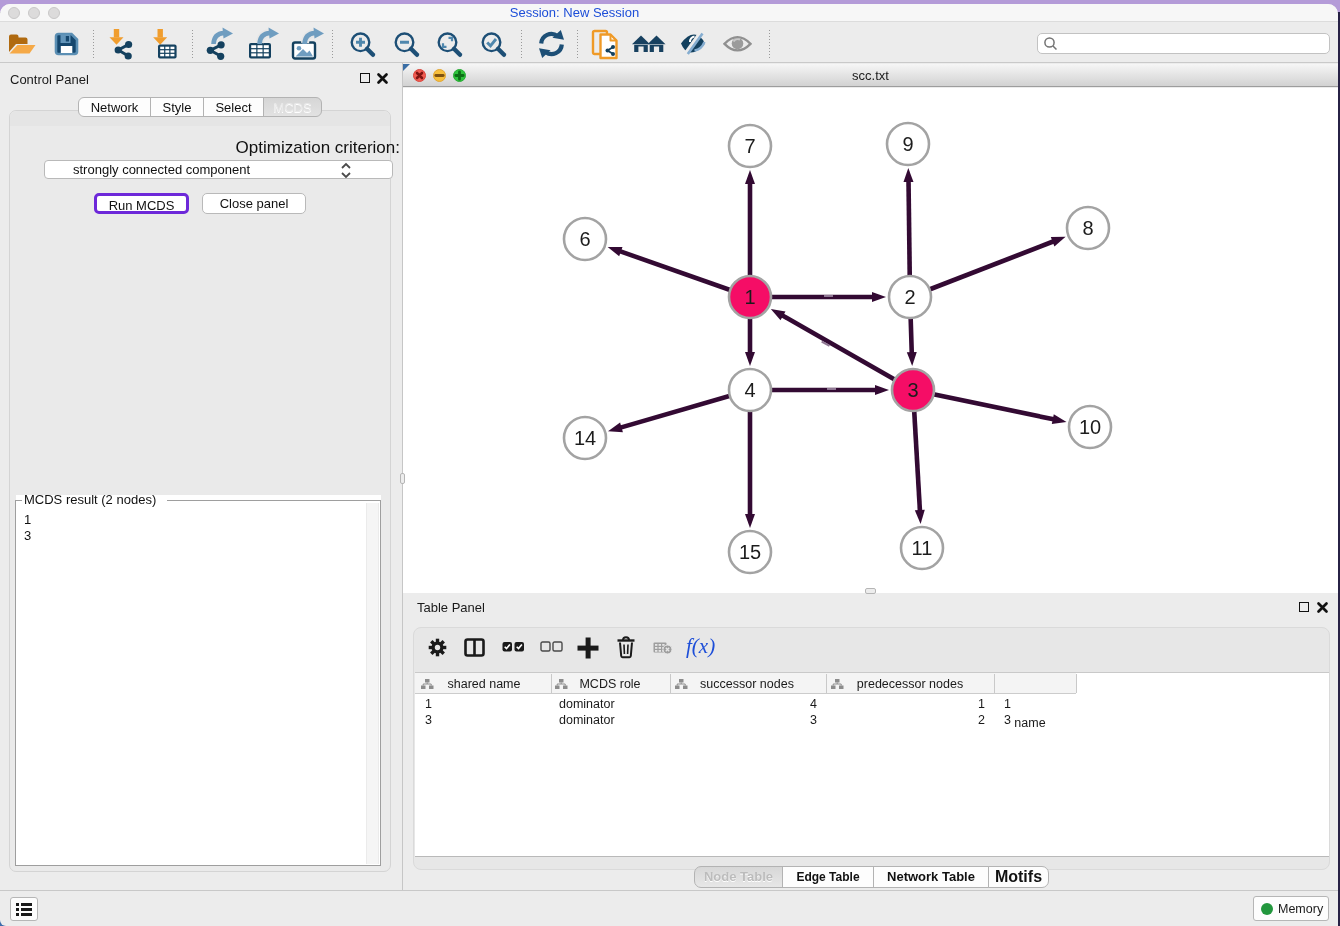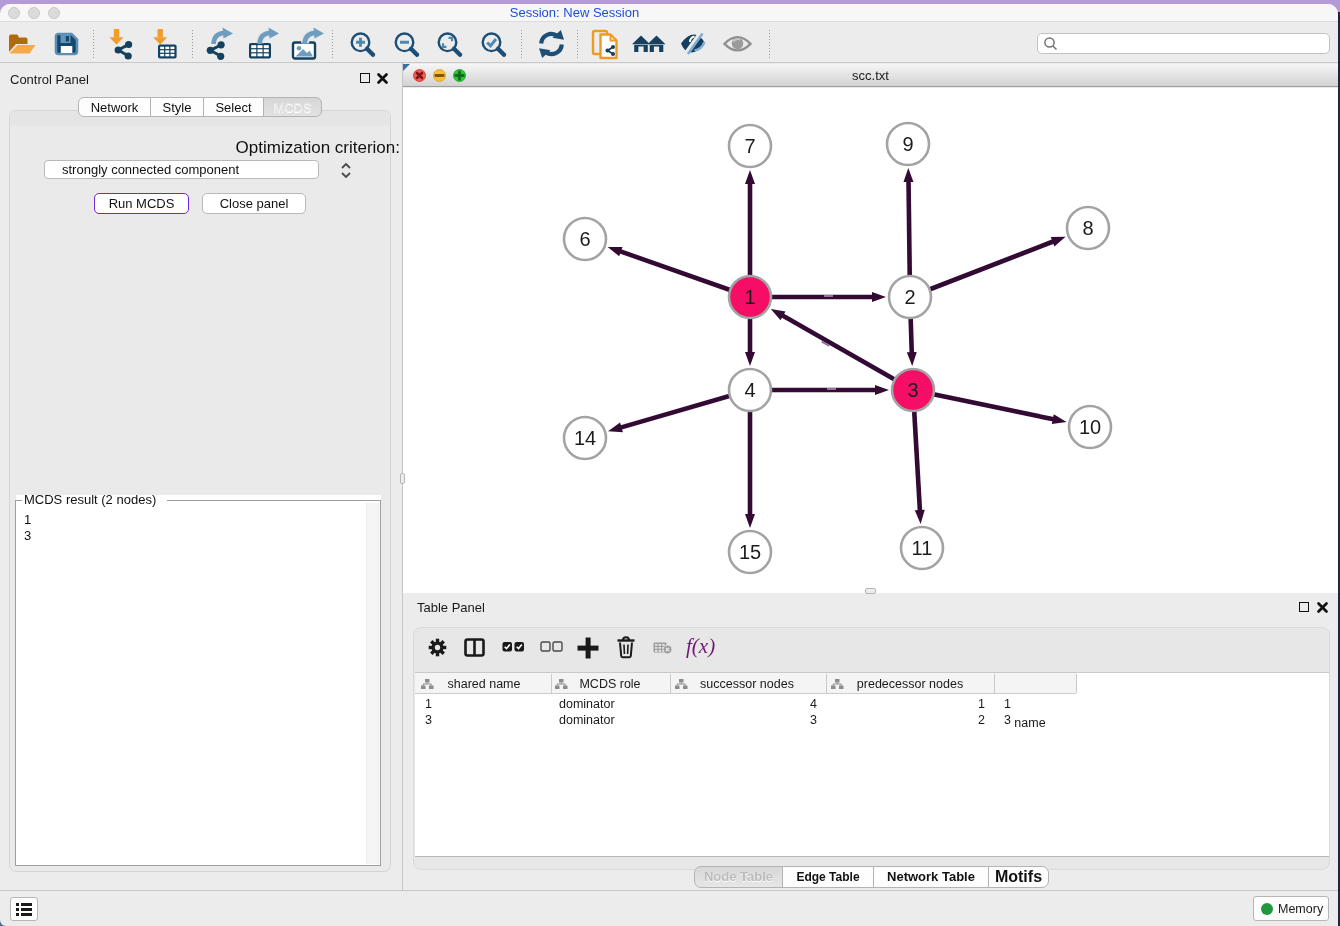--- a/index.html
+++ b/index.html
@@ -157,25 +157,25 @@
 <svg style="position:absolute;left:376px;top:68px" width="13" height="13">
       <path d="M2.5,2.5 L10.5,10.5 M10.5,2.5 L2.5,10.5" stroke="#111" stroke-width="2.7" stroke-linecap="round"></path>
     </svg>
 <div style="position:absolute;left:9px;top:106px;width:382px;height:762px;background:#eaeaea;border:1px solid #d4d4d4;border-radius:7px"></div>
 <div style="position:absolute;left:10px;top:107px;width:380px;height:15px;background:#e5e5e5;border-radius:7px 7px 0 0"></div>
 <div style="position:absolute;left:78px;top:93px;width:73px;height:20px;background:#fdfdfd;color:#111;border:1px solid #b3b3b3;border-radius:6px 0 0 6px;font-size:13px;text-align:center;line-height:19px">Network</div>
 <div style="position:absolute;left:150px;top:93px;width:54px;height:20px;background:#fdfdfd;color:#111;border:1px solid #b3b3b3;border-radius:0;font-size:13px;text-align:center;line-height:19px">Style</div>
 <div style="position:absolute;left:203px;top:93px;width:61px;height:20px;background:#fdfdfd;color:#111;border:1px solid #b3b3b3;border-radius:0;font-size:13px;text-align:center;line-height:19px">Select</div>
 <div style="position:absolute;left:263px;top:93px;width:59px;height:20px;background:linear-gradient(#d6d6d6,#e2e2e2);color:#e8e8e8;text-shadow:0 1px 0 #fff;border:1px solid #b3b3b3;border-radius:0 6px 6px 0;font-size:13px;text-align:center;line-height:19px">MCDS</div>
 <div style="position:absolute;left:0;top:134px;width:400px;text-align:right;font-size:17px;color:#111">Optimization criterion:</div>
-<div style="position:absolute;left:44px;top:156px;width:275px;height:19px;background:#fff;border:1px solid #b9b9b9;border-radius:4px;font-size:13px;color:#111;line-height:17px;padding-left:17px">strongly connected component</div>
+<div style="position:absolute;left:44px;top:156px;width:349px;height:19px;background:#fff;border:1px solid #b9b9b9;border-radius:4px;font-size:13px;color:#111;line-height:17px;padding-left:28px">strongly connected component</div>
 <svg style="position:absolute;left:339px;top:158px" width="14" height="17">
       <path d="M3,6 L7,2 L11,6 M3,11 L7,15 L11,11" fill="none" stroke="#4a4a4a" stroke-width="1.8"></path>
     </svg>
-<div style="position:absolute;left:94px;top:189px;width:95px;height:21px;background:#fff;border:1px solid #6d28d9;border-radius:5px;font-size:13px;color:#111;text-align:center;line-height:19px">Run MCDS</div>
+<div style="position:absolute;left:94px;top:189px;width:95px;height:21px;background:#fff;border:3px solid #6d28d9;border-radius:5px;font-size:13px;color:#111;text-align:center;line-height:19px">Run MCDS</div>
 <div style="position:absolute;left:202px;top:189px;width:104px;height:21px;background:#fff;border:1px solid #b9b9b9;border-radius:5px;font-size:13px;color:#111;text-align:center;line-height:19px">Close panel</div>
 <div style="position:absolute;left:16px;top:491px;width:365px;height:371px;background:#fff"></div>
 <div style="position:absolute;left:366px;top:499px;width:13px;height:361px;background:#f5f5f5;border-left:1px solid #ebebeb;border-right:1px solid #ebebeb"></div>
 <div style="position:absolute;left:15px;top:496px;width:1px;height:366px;background:#9e9e9e"></div>
 <div style="position:absolute;left:380px;top:496px;width:1px;height:366px;background:#9e9e9e"></div>
 <div style="position:absolute;left:15px;top:861px;width:366px;height:1px;background:#9e9e9e"></div>
 <div style="position:absolute;left:15px;top:496px;width:7px;height:1px;background:#9e9e9e"></div>
 <div style="position:absolute;left:167px;top:496px;width:214px;height:1px;background:#9e9e9e"></div>
 <div style="position:absolute;left:24px;top:489px;font-size:13px;color:#111;height:14px;line-height:14px">MCDS result (2 nodes)</div>
 <div style="position:absolute;left:24px;top:508px;font-size:13px;color:#111;line-height:16px">1<br>3</div>
@@ -305,21 +305,21 @@
       <rect x="2.0" y="8" width="2.4" height="1.8" fill="#e7e7e7"></rect>
       <rect x="5.6" y="2" width="2.4" height="1.8" fill="#e7e7e7"></rect>
       <rect x="5.6" y="5" width="2.4" height="1.8" fill="#e7e7e7"></rect>
       <rect x="5.6" y="8" width="2.4" height="1.8" fill="#e7e7e7"></rect>
       <rect x="9.2" y="2" width="2.4" height="1.8" fill="#e7e7e7"></rect>
       <rect x="9.2" y="5" width="2.4" height="1.8" fill="#e7e7e7"></rect>
       <rect x="9.2" y="8" width="2.4" height="1.8" fill="#e7e7e7"></rect>
       <circle cx="14.5" cy="7.5" r="4.5" fill="#9e9e9e" stroke="#e7e7e7" stroke-width="1"></circle>
       <path d="M12.8,5.8 L16.2,9.2 M16.2,5.8 L12.8,9.2" stroke="#e7e7e7" stroke-width="1.3"></path>
     </svg>
-<div style="position:absolute;left:686px;top:630px;font-family:'Liberation Serif',serif;font-style:italic;font-size:21px;color:#701a75">f(x)</div>
+<div style="position:absolute;left:686px;top:630px;font-family:'Liberation Serif',serif;font-style:italic;font-size:21px;color:#1d4ed8">f(x)</div>
 <div style="position:absolute;left:415px;top:668px;width:914px;height:185px;background:#fff;border-top:1px solid #c9c9c9;border-bottom:1px solid #b9b9b9"></div>
 <div style="position:absolute;left:415px;top:669px;width:661px;height:21px;background:#f4f4f4;border-bottom:1px solid #cccccc"></div>
 <div style="position:absolute;left:551px;top:670px;width:1px;height:19px;background:#c9c9c9"></div>
 <div style="position:absolute;left:404px;top:673px;width:160px;text-align:center;font-size:12.5px;color:#1a1a1a;height:14px;line-height:14px">shared name</div>
 <svg style="position:absolute;left:421px;top:675px" width="13" height="11">
       <rect x="4" y="0" width="4.5" height="3.5" fill="#8c8c8c"></rect>
       <rect x="0" y="6.5" width="4.5" height="3.5" fill="#8c8c8c"></rect>
       <rect x="8" y="6.5" width="4.5" height="3.5" fill="#8c8c8c"></rect>
       <path d="M6.2,3.5 V5 M2.2,6.5 V5 H10.2 V6.5" fill="none" stroke="#8c8c8c" stroke-width="1"></path>
     </svg>

